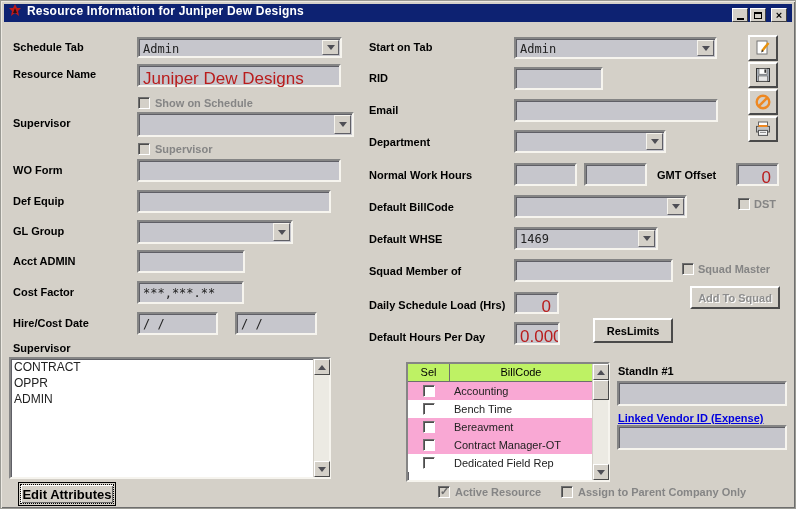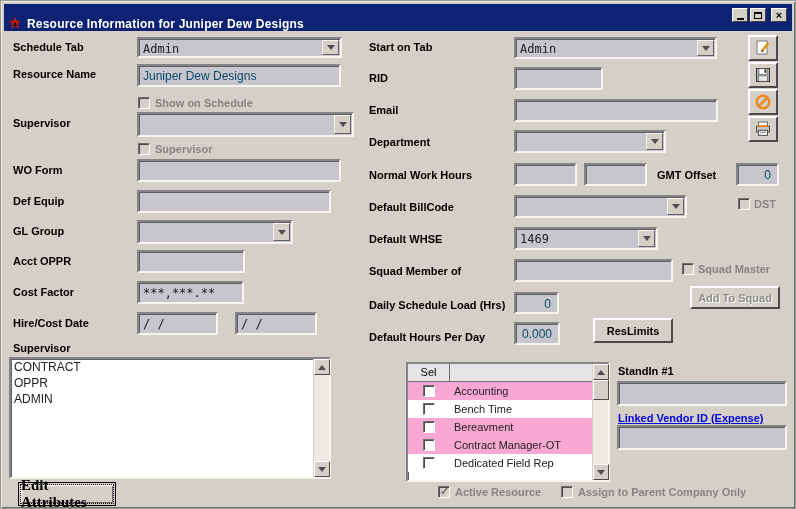--- a/index.html
+++ b/index.html
@@ -4,42 +4,42 @@
 <style>
   html,body{margin:0;padding:0;background:#808080;}
   *{box-sizing:border-box;}
   .win{
     position:relative;width:796px;height:509px;background:#d4d0c8;
     border:1px solid #9a9a94;
     font-family:"Liberation Sans",sans-serif;overflow:hidden;
     box-shadow:inset 1px 1px 0 #ece9e2, inset -1px -1px 0 #6e6e6e;
   }
   .titlebar{
-    position:absolute;left:3px;top:3px;right:3px;height:27px;background:#0d2272;
-    display:flex;align-items:flex-end;padding-left:4px;
+    position:absolute;left:3px;top:3px;right:3px;height:18px;background:#0d2272;
+    display:flex;align-items:flex-start;padding-left:4px;
   }
   .title{color:#fff;font-weight:bold;font-size:12px;margin-left:5px;white-space:nowrap;letter-spacing:.2px;}
   .tb-btn{
     position:absolute;top:4px;width:16px;height:14px;background:#d4d0c8;
     border:1px solid;border-color:#fff #404040 #404040 #fff;
     display:flex;align-items:center;justify-content:center;font-size:10px;font-weight:bold;color:#000;
   }
   .glyph-min{width:7px;border-bottom:2px solid #000;margin-top:7px;}
   .glyph-max{width:8px;height:7px;border:1px solid #000;border-top:2px solid #000;}
   .glyph-x{font-size:11px;line-height:10px;}
   .lbl{position:absolute;font-size:11px;font-weight:bold;color:#000;white-space:nowrap;line-height:13px;}
   .lbl.gray{color:#858585;}
   .link{position:absolute;font-size:11px;font-weight:bold;color:#0000de;text-decoration:underline;white-space:nowrap;cursor:pointer;}
   .field,.dd,.listbox,.tbl{
     position:absolute;background:#c6c6cc;
     border:2px solid;border-color:#858585 #f6f4ee #f6f4ee #858585;
     box-shadow:inset 1px 1px 0 #5f5f66;
   }
   .listbox,.tbl{background:#fff;}
-  .val{display:block;font-size:12px;color:#0c4a6e;padding:3px 4px;white-space:nowrap;overflow:hidden;}
+  .val{display:block;font-size:17px;color:#b91c1c;padding:3px 4px;white-space:nowrap;overflow:hidden;}
   .mono{font-family:"DejaVu Sans Mono",monospace;font-size:12px;color:#222;}
   .right{text-align:right;padding-right:6px;}
   .dd-btn{
     position:absolute;top:1px;right:1px;bottom:1px;width:17px;background:#d4d0c8;
     border:1px solid;border-color:#f6f4ee #5f5f66 #5f5f66 #f6f4ee;
     display:flex;align-items:center;justify-content:center;
   }
   .tri-down{width:0;height:0;border-left:4px solid transparent;border-right:4px solid transparent;border-top:5px solid #4e4e55;}
   .tri-up{width:0;height:0;border-left:4px solid transparent;border-right:4px solid transparent;border-bottom:5px solid #4e4e55;}
   .cb{
@@ -52,37 +52,36 @@
   .btn{
     position:absolute;background:#d4d0c8;border:2px solid;border-color:#fff #4a4a4a #4a4a4a #fff;
     font-size:11px;font-weight:bold;color:#000;display:flex;align-items:center;justify-content:center;cursor:pointer;
   }
   .btn.disabled{color:#8d8d8d;text-shadow:1px 1px 0 #fff;cursor:default;}
   .btn-default{
     position:absolute;background:#d4d0c8;border:1px solid #000;padding:1px;cursor:pointer;
   }
   .btn-default .inner{
     width:100%;height:100%;border:1px dotted #000;display:flex;align-items:center;justify-content:center;
-    font-size:15px;font-weight:bold;color:#000;
+    font-size:13px;font-weight:bold;color:#000;
     box-shadow:inset 1px 1px 0 #fff, inset -1px -1px 0 #6a6a6a;
-    font-family:Liberation Serif, serif;
   }
   .list-items{position:absolute;left:0;top:0;right:16px;bottom:0;overflow:hidden;}
   .list-item{font-size:12px;color:#222;padding:1px 3px;line-height:14px;white-space:nowrap;}
   .sb{position:absolute;top:0;right:0;bottom:0;width:16px;background:#eceae3;border-left:1px solid #d4d0c8;}
   .sb-btn{
     position:absolute;left:0;width:16px;height:16px;background:#d4d0c8;
     border:1px solid;border-color:#fff #4a4a4a #4a4a4a #fff;
     display:flex;align-items:center;justify-content:center;
   }
   .sb-btn.top{top:0;}
   .sb-btn.bottom{bottom:0;}
   .sb-thumb{position:absolute;left:0;top:16px;width:16px;height:20px;background:#d4d0c8;border:1px solid;border-color:#fff #4a4a4a #4a4a4a #fff;}
   .tbl-inner{position:absolute;left:0;top:0;right:16px;bottom:0;overflow:hidden;}
-  .thead{display:flex;height:18px;background:#e5e5e5;border-bottom:1px solid #6e6e6e;}
+  .thead{display:flex;height:18px;background:#bef264;border-bottom:1px solid #6e6e6e;}
   .th{font-size:11px;color:#000;text-align:center;line-height:17px;}
   .th.sel{width:42px;border-right:1px solid #6e6e6e;}
   .th.bc{flex:1;}
   .trow{display:flex;align-items:center;height:18px;background:#fff;position:relative;}
   .trow.y{background:#f9a8d4;}
   .trow .cbcell{width:42px;display:flex;justify-content:center;}
   .trow .cb{position:relative;background:#fff;}
   .td{font-size:11px;color:#222;padding-left:4px;white-space:nowrap;}
   .toolbtn{
     position:absolute;left:747px;width:30px;height:26px;background:#d4d0c8;
@@ -142,21 +141,21 @@
       <line x1="6" y1="12.4" x2="12" y2="12.4" stroke="#888"></line>
     </svg>
   </div>
 
   <span class="lbl" style="left:12px;top:40px;">Schedule Tab</span>
   <span class="lbl" style="left:12px;top:67px;">Resource Name</span>
   <span class="lbl" style="left:12px;top:116px;">Supervisor</span>
   <span class="lbl" style="left:12px;top:163px;">WO Form</span>
   <span class="lbl" style="left:12px;top:194px;">Def Equip</span>
   <span class="lbl" style="left:12px;top:224px;">GL Group</span>
-  <span class="lbl" style="left:12px;top:254px;">Acct OPPR</span>
+  <span class="lbl" style="left:12px;top:254px;">Acct ADMIN</span>
   <span class="lbl" style="left:12px;top:285px;">Cost Factor</span>
   <span class="lbl" style="left:12px;top:316px;">Hire/Cost Date</span>
   <span class="lbl" style="left:12px;top:341px;">Supervisor</span>
 
   <div class="dd" style="left:136px;top:36px;width:205px;height:21px;">
     <span class="val mono">Admin</span>
     <span class="dd-btn">
         <span class="tri-down"></span>
       </span>
   </div>
@@ -285,20 +284,21 @@
     <span class="val right">0.000</span>
   </div>
   <div class="btn" style="left:592px;top:317px;width:80px;height:25px;">
     <span>ResLimits</span>
   </div>
 
   <div class="tbl" style="left:405px;top:361px;width:204px;height:120px;">
     <div class="tbl-inner">
       <div class="thead">
         <span class="th sel">Sel</span>
+        <span class="th bc">BillCode</span>
       </div>
       <div class="trow y">
         <span class="cbcell">
             <span class="cb white"></span>
           </span>
         <span class="td">Accounting</span>
       </div>
       <div class="trow">
         <span class="cbcell">
             <span class="cb white"></span>

